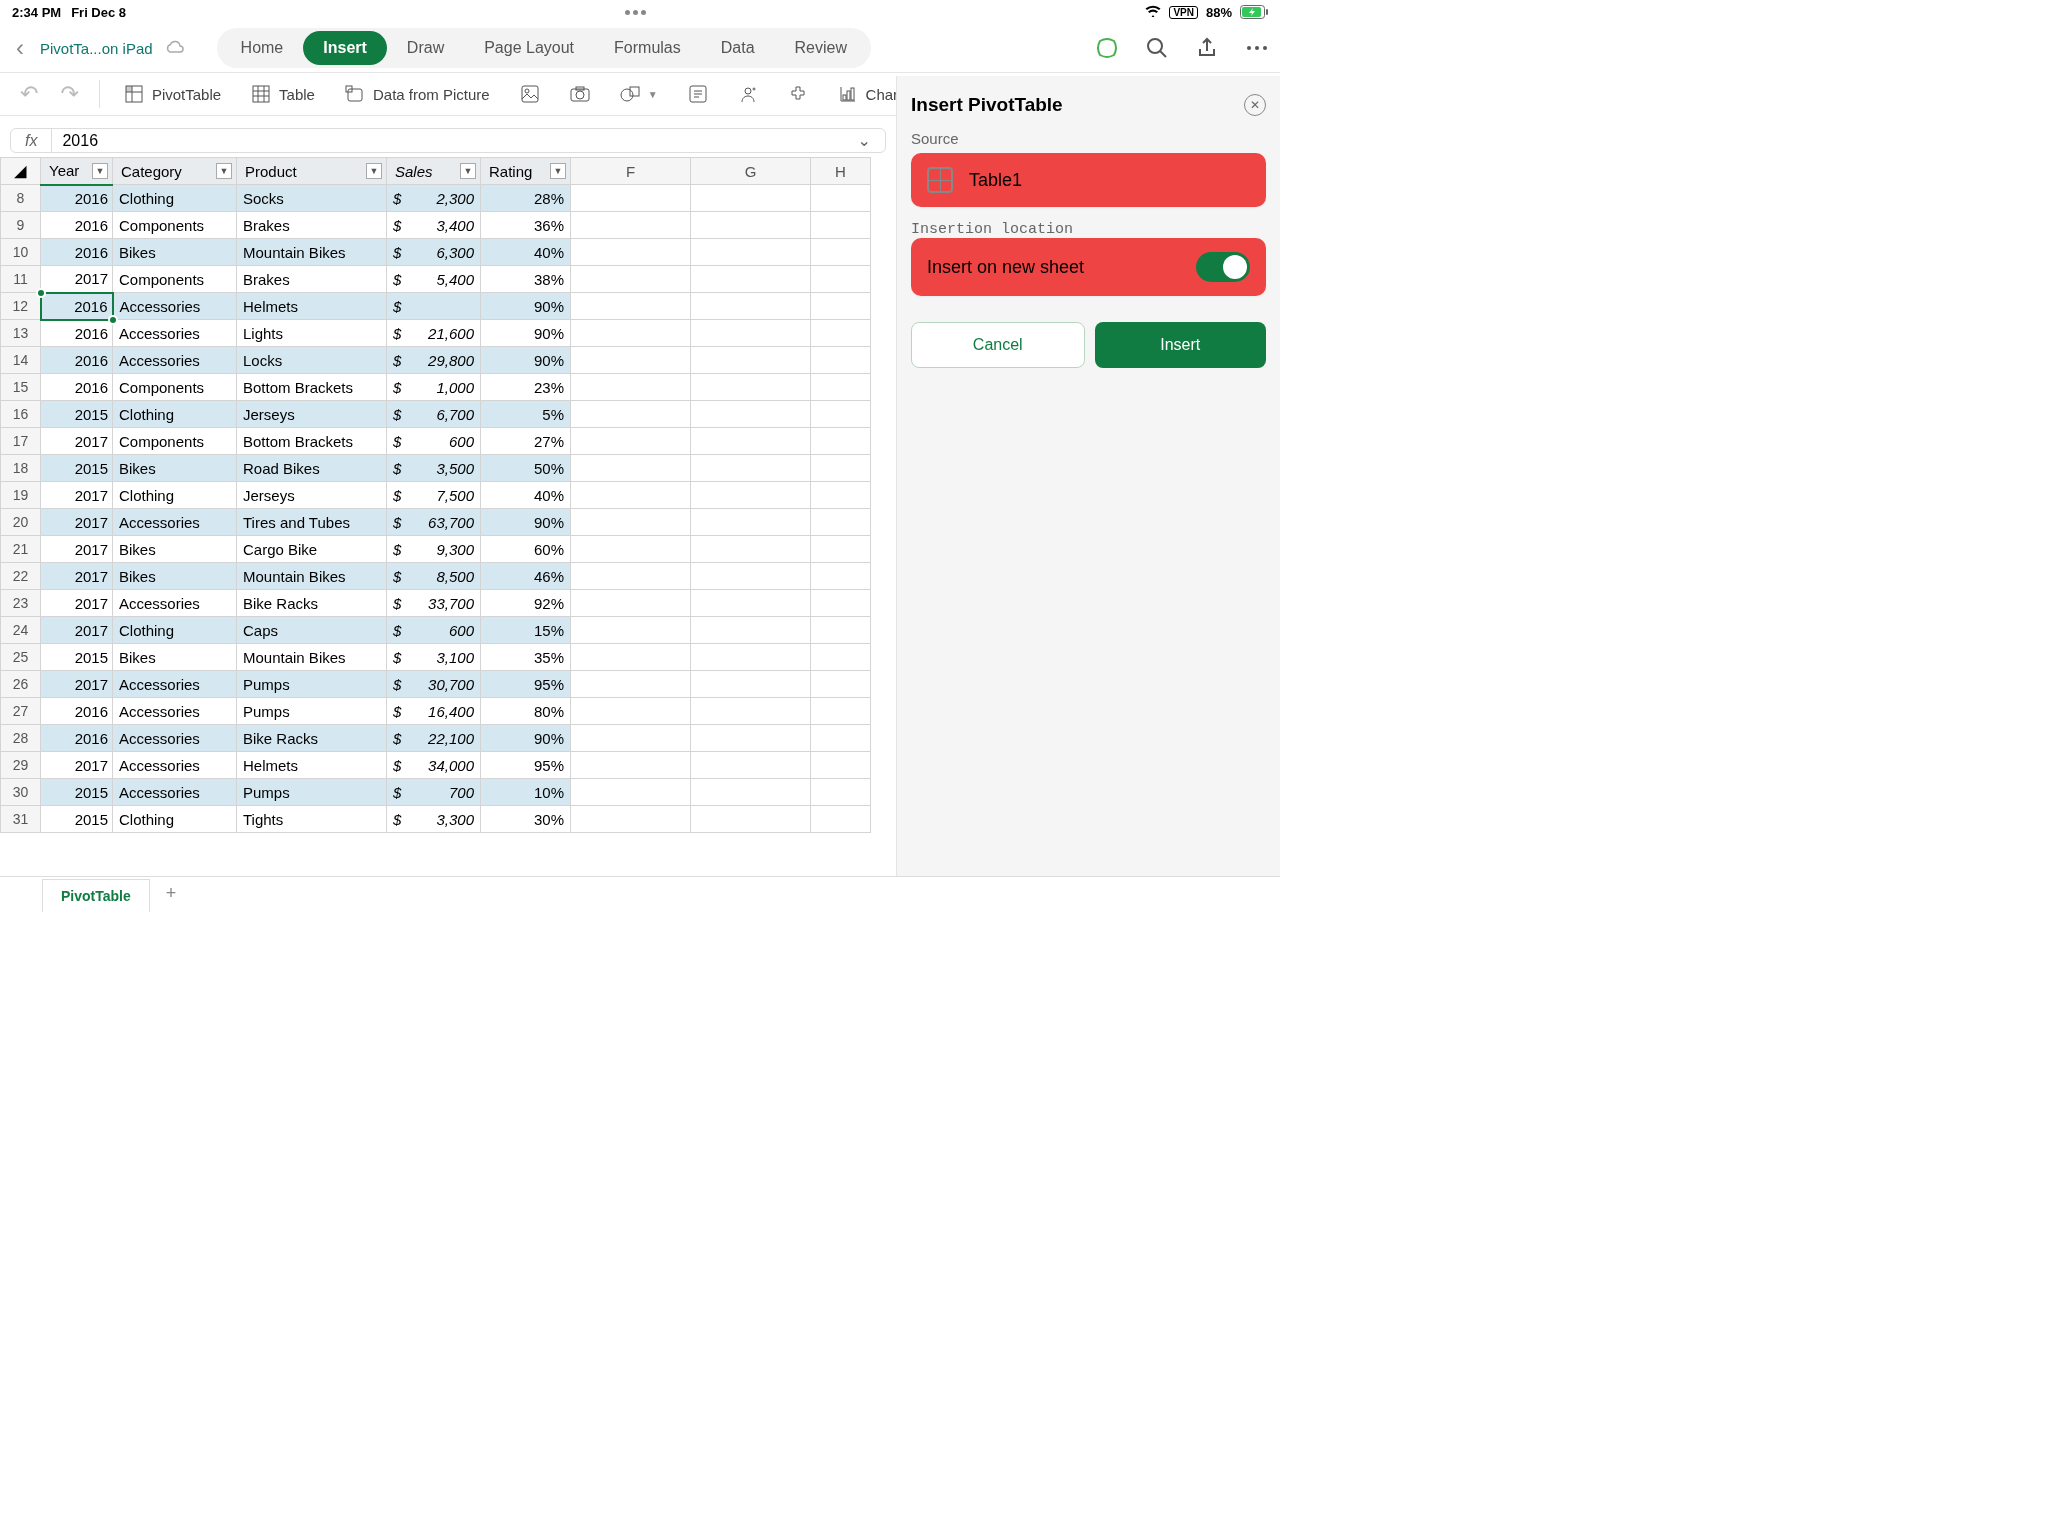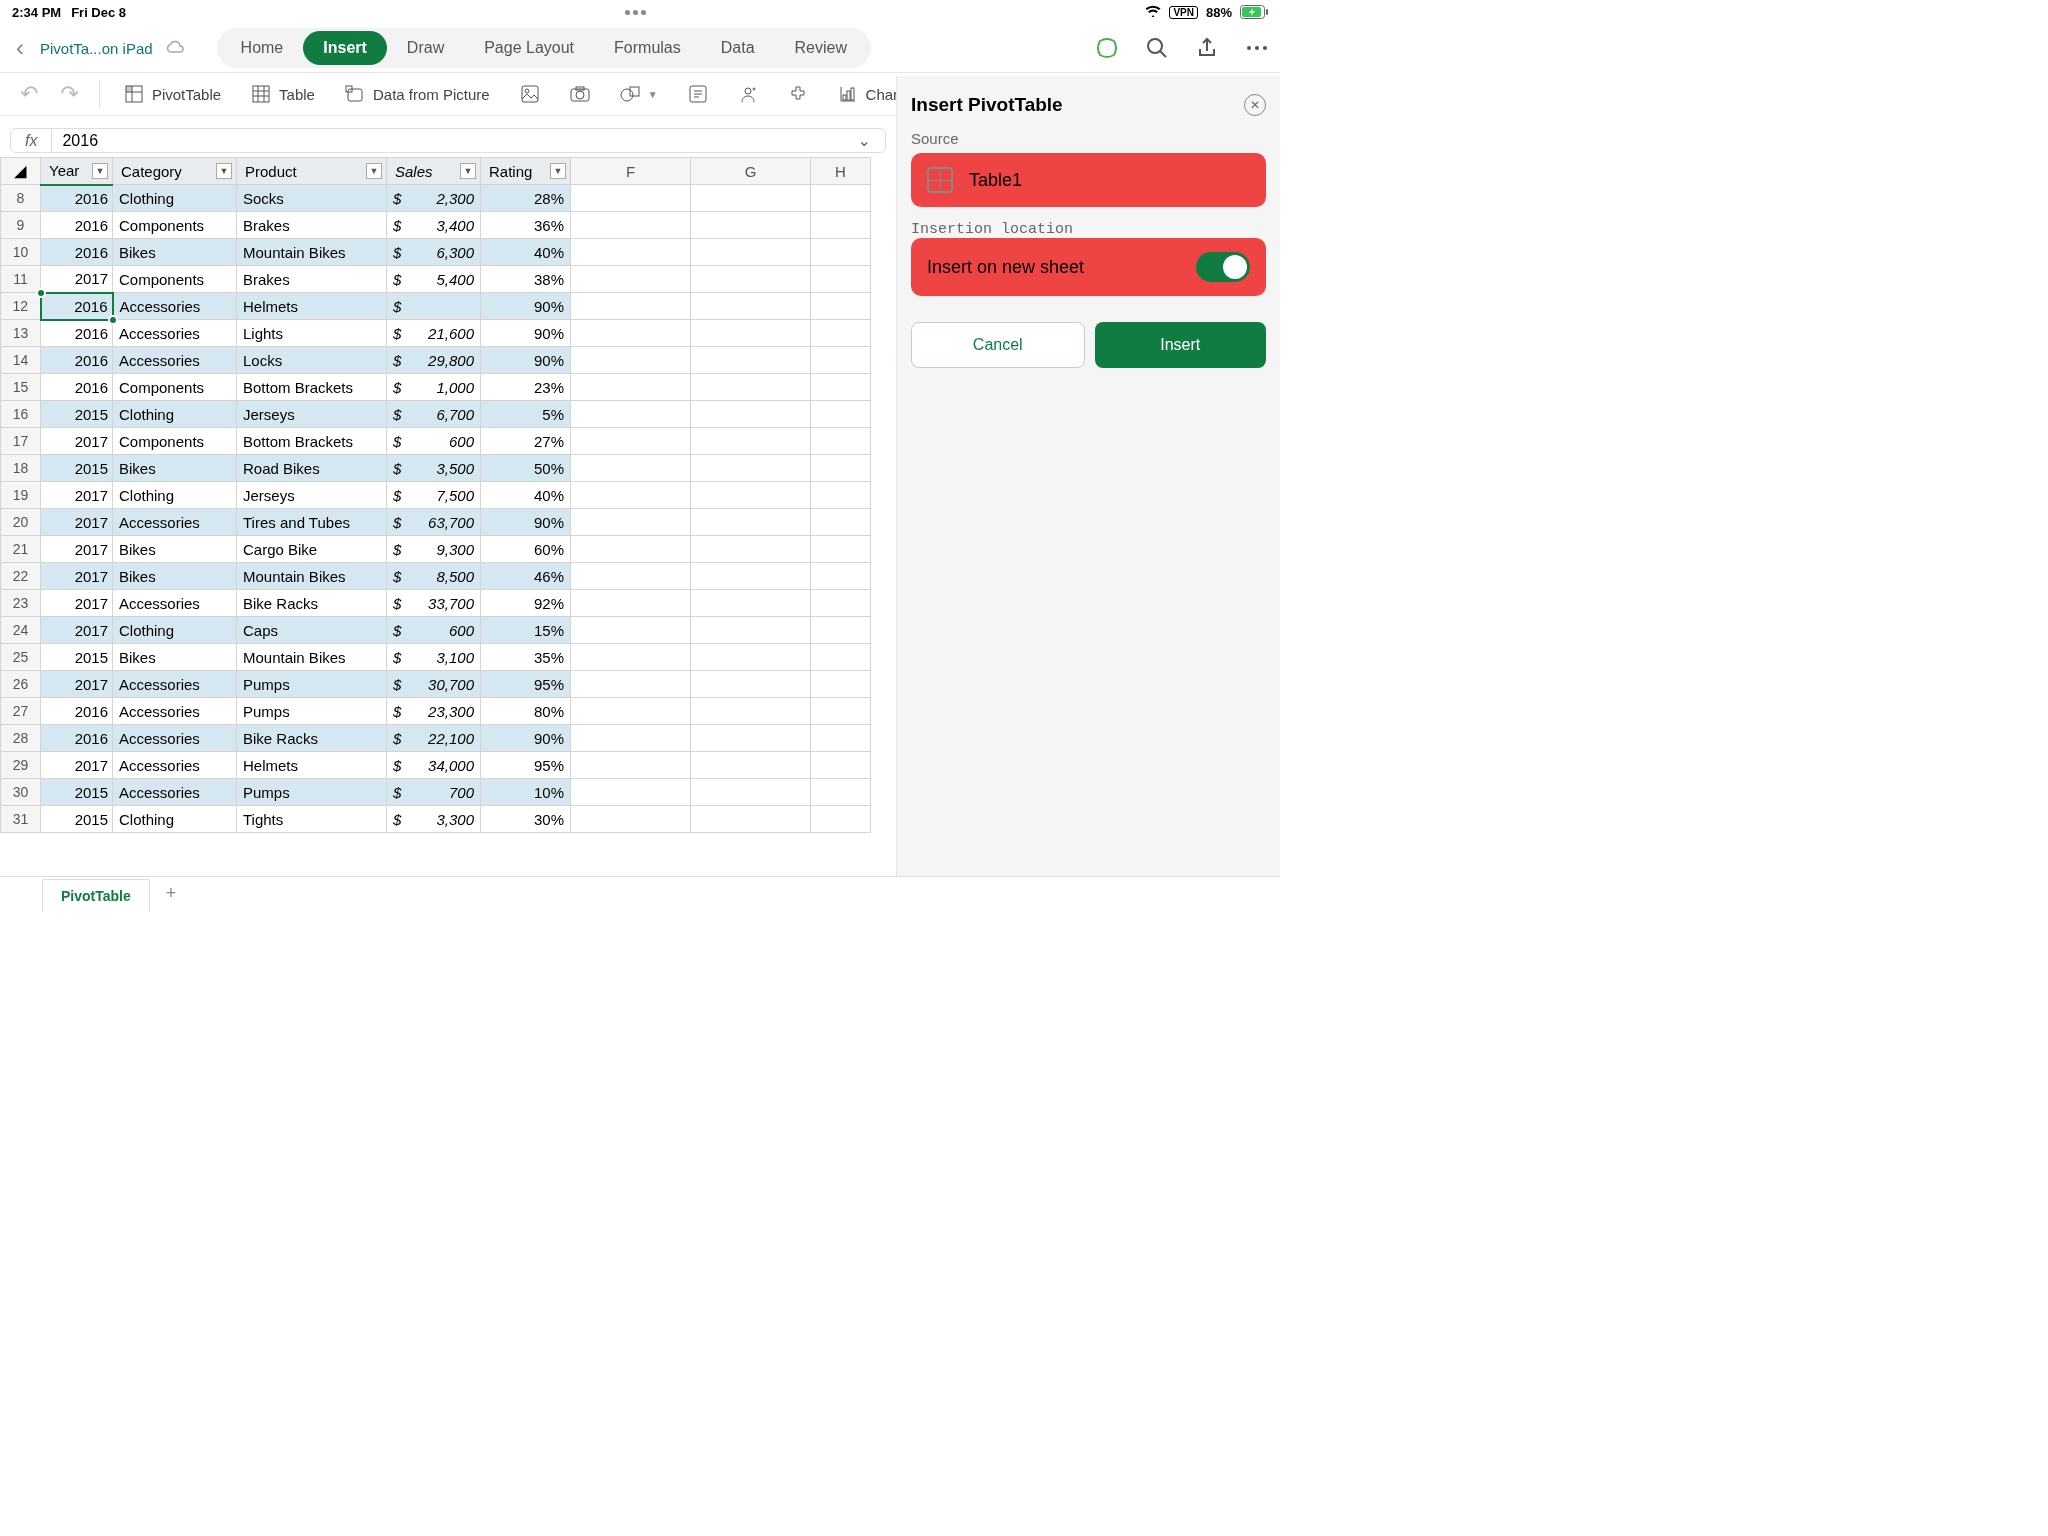--- a/index.html
+++ b/index.html
@@ -616,21 +616,21 @@
             <td class="col-empty" style="width:60px;"></td>
           </tr>
           <tr>
             <td class="row-hdr">27</td>
             <td class="in-table col-year">2016</td>
             <td class="in-table col-cat">Accessories</td>
             <td class="in-table col-prod">Pumps</td>
             <td class="in-table col-sales">
               <span class="sales-cell">
                 <span class="cur">$</span>
-                <span>23,300</span>
+                <span>16,400</span>
               </span>
             </td>
             <td class="in-table col-rating">80%</td>
             <td class="col-empty"></td>
             <td class="col-empty"></td>
             <td class="col-empty" style="width:60px;"></td>
           </tr>
           <tr class="band">
             <td class="row-hdr">28</td>
             <td class="in-table col-year">2016</td>

